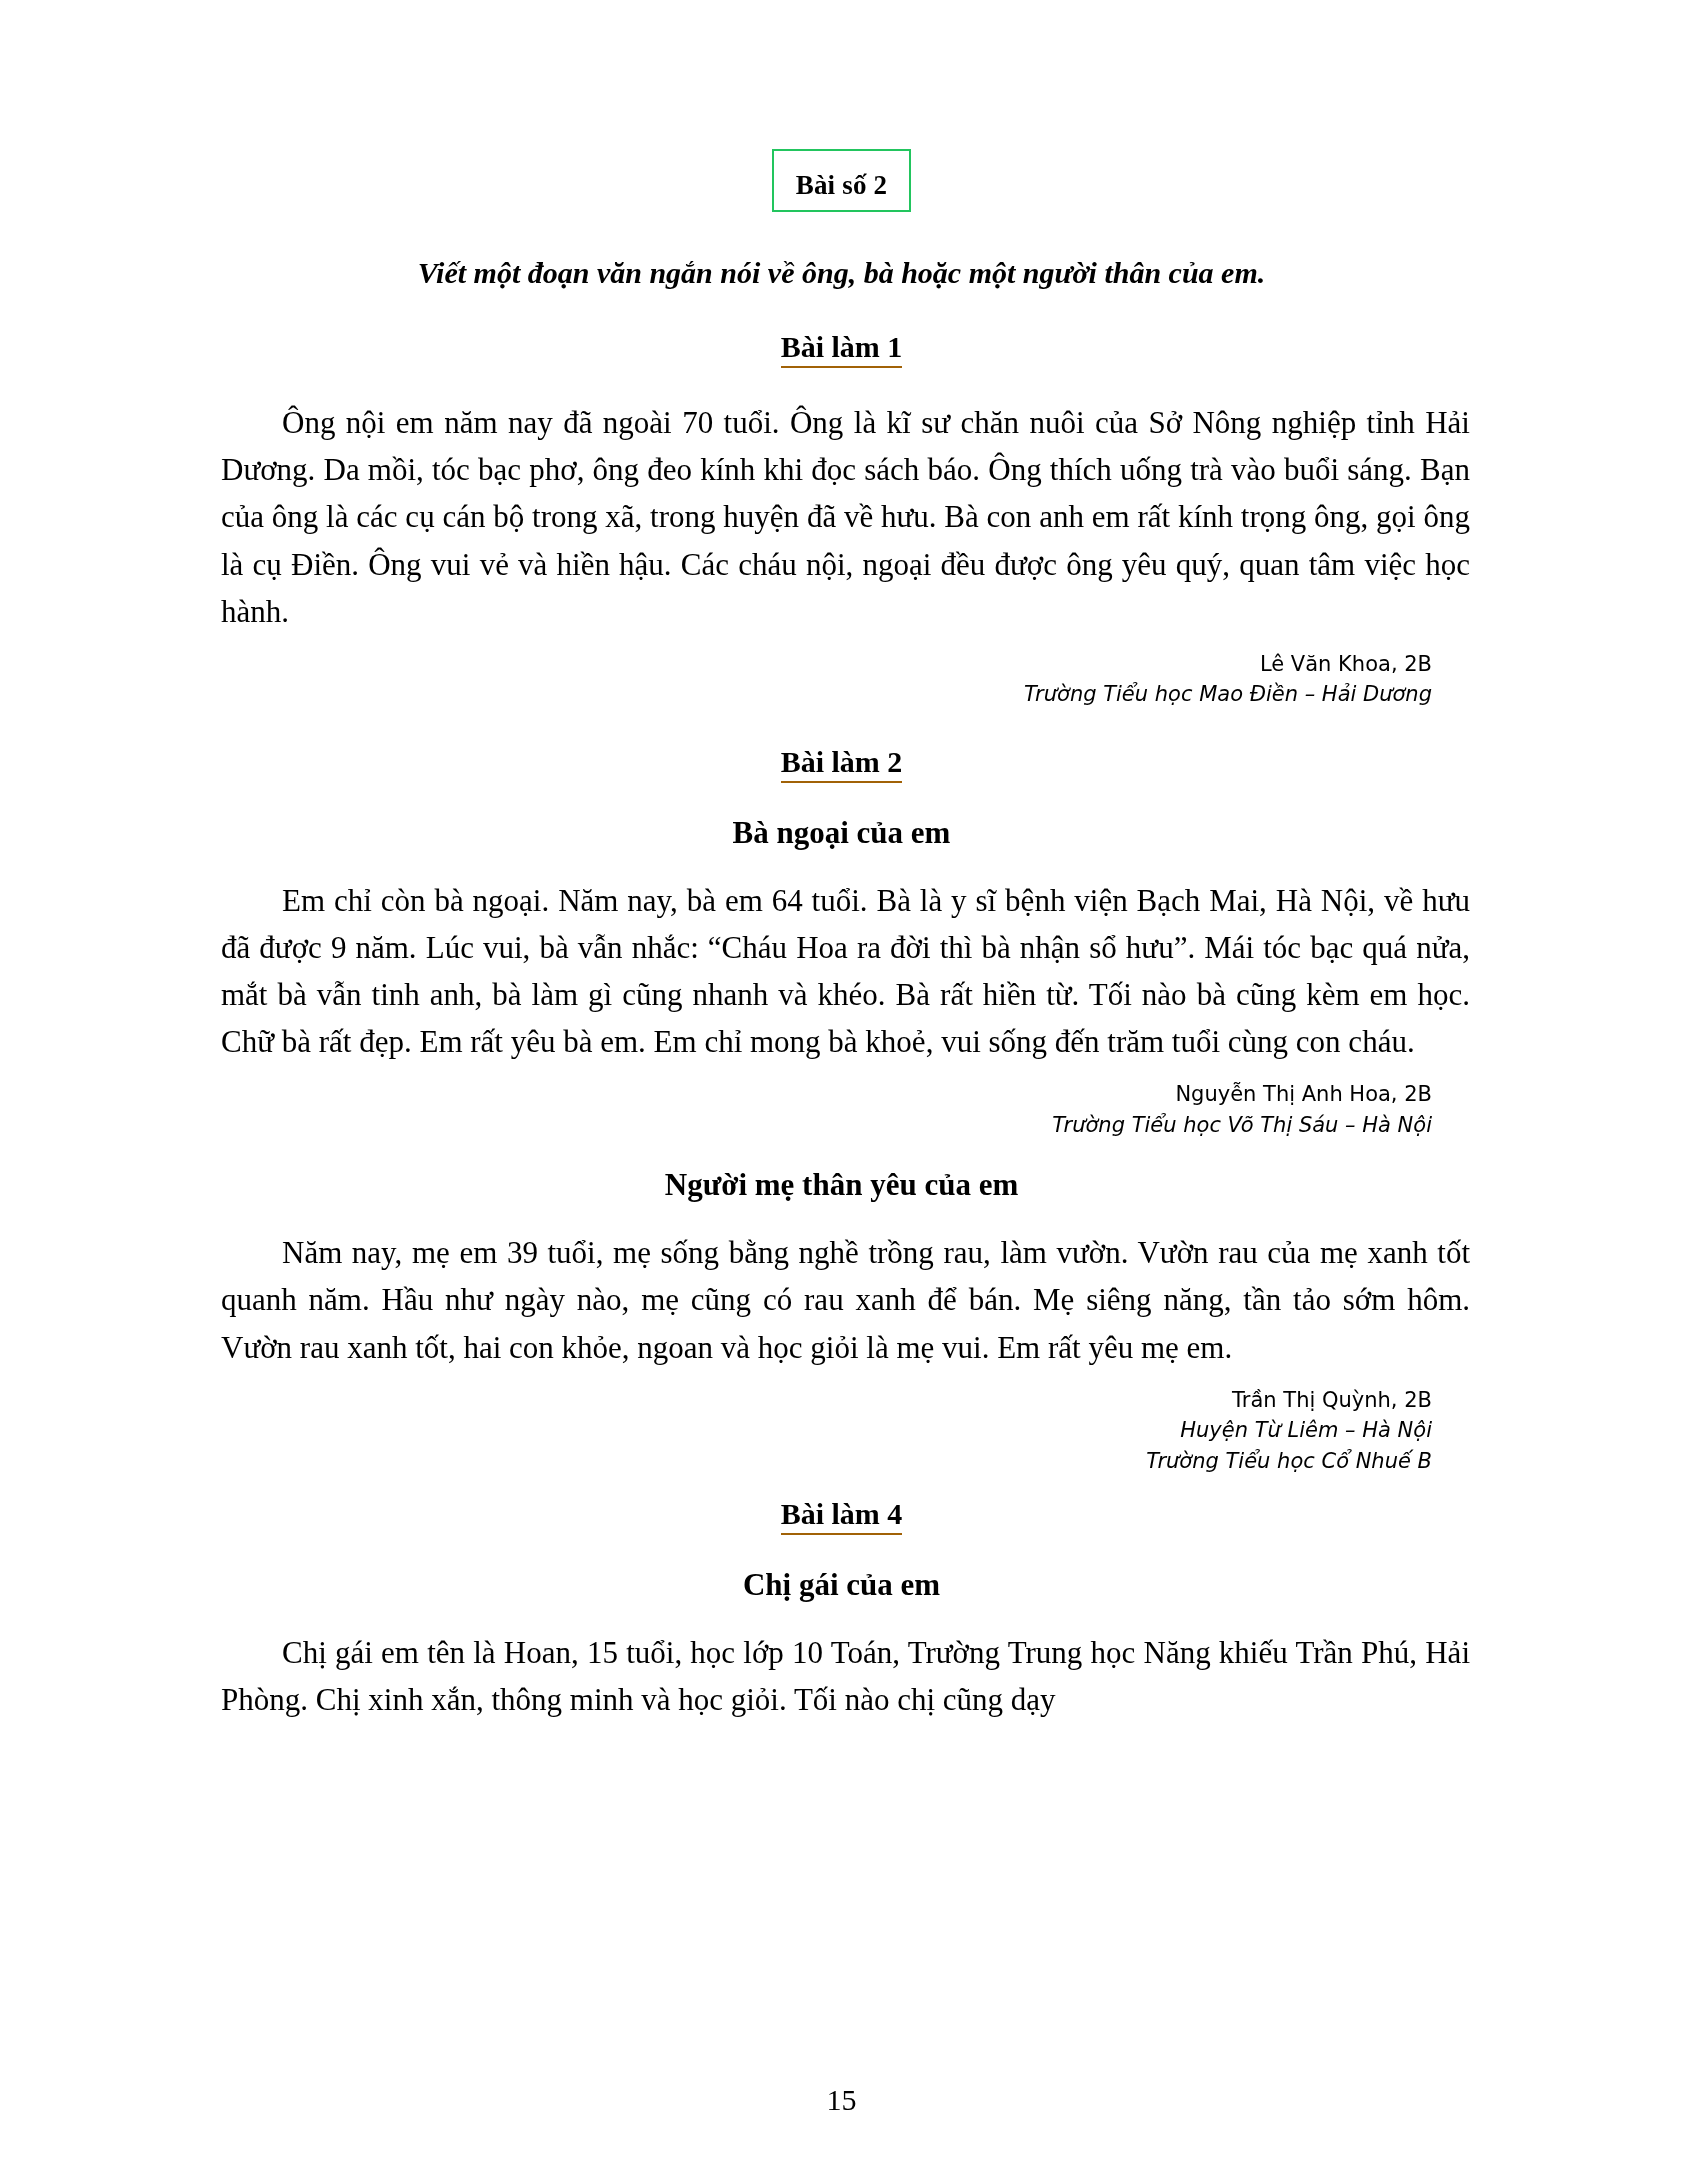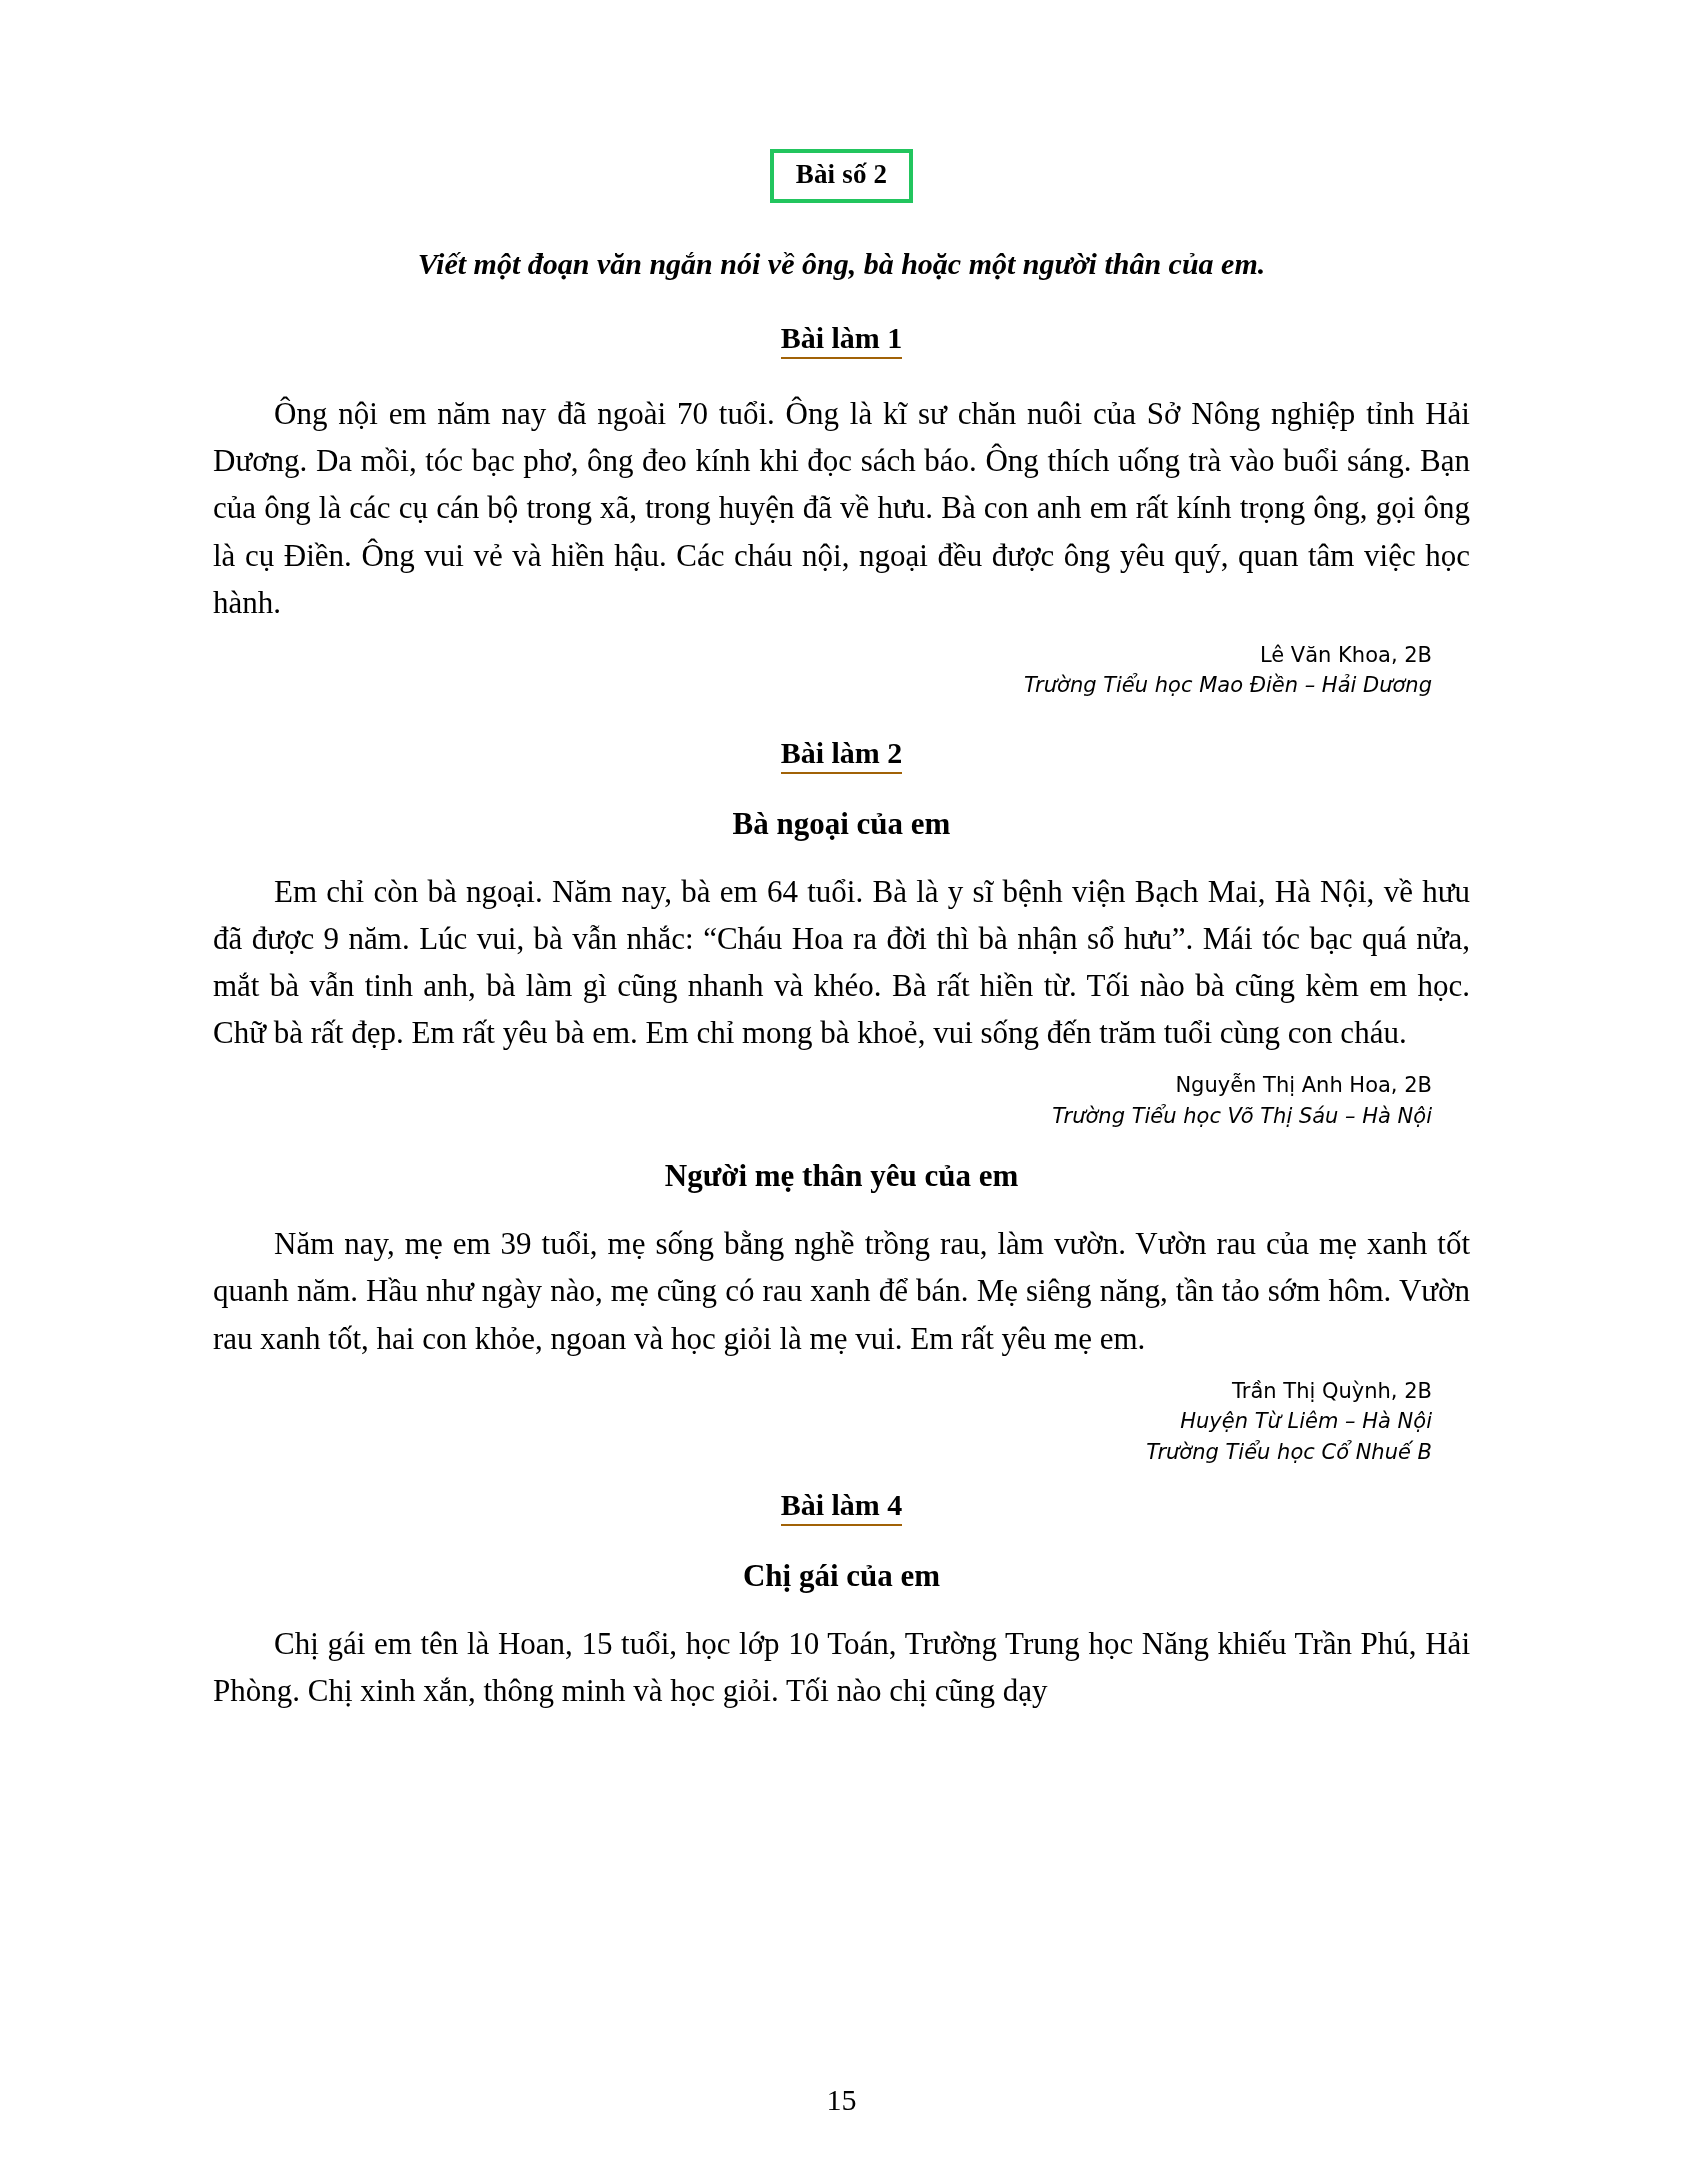--- a/index.html
+++ b/index.html
@@ -29,22 +29,22 @@
     margin: 0 auto;
   }
 
   
   .box-title-wrap {
     text-align: center;
     margin: 0 0 42px 0;
   }
   .box-title {
     display: inline-block;
-    border: 4px solid #22c55e;
-    padding: 7px 22px 9px 22px;
+    border: 2px solid #22c55e;
+    padding: 20px 22px 9px 22px;
     font-size: 27px;
     font-weight: bold;
     font-family: "Liberation Serif", serif;
     letter-spacing: 0.2px;
     line-height: 1.1;
   }
 
   .prompt {
     text-align: center;
     font-size: 30px;
@@ -72,21 +72,21 @@
     font-weight: bold;
     margin: 0 0 26px 0;
     line-height: 1.2;
   }
 
   p.body-text {
     font-size: 31px;
     line-height: 1.52;
     text-align: justify;
     text-justify: inter-word;
-    margin: 0 0 14px 0;
+    margin: 0 0 14px 8px;
     text-indent: 61px;
   }
 
   .attrib {
     font-family: "DejaVu Sans", sans-serif;
     font-size: 21px;
     line-height: 1.45;
     text-align: right;
     margin: 4px 0 0 0;
     padding-right: 38px;

